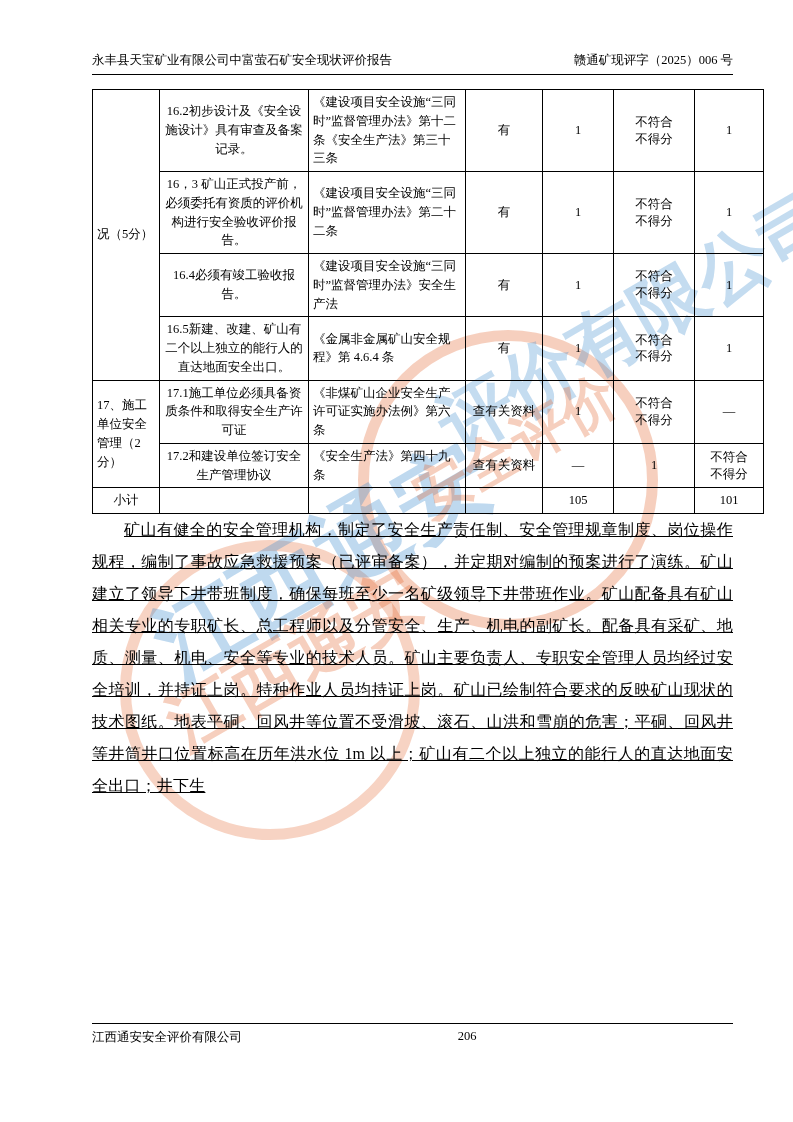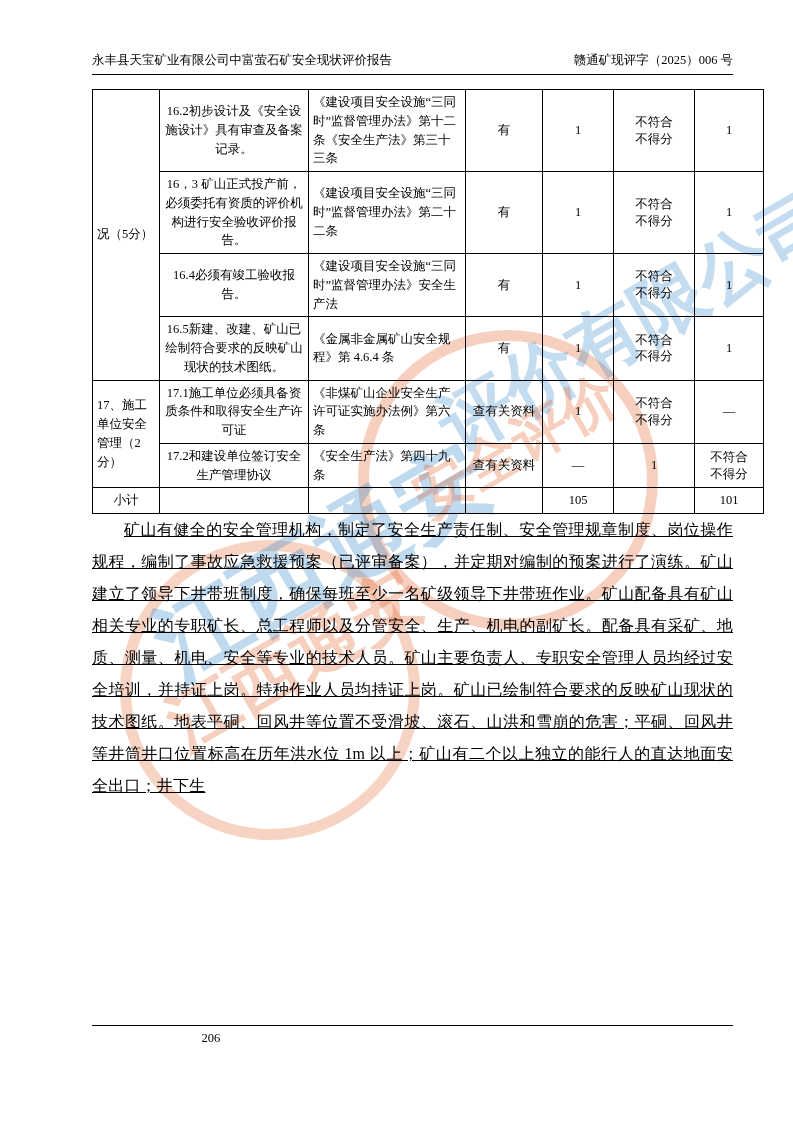--- a/index.html
+++ b/index.html
@@ -213,21 +213,21 @@
       </tr>
       <tr>
         <td class="col-b top">16.4必须有竣工验收报告。</td>
         <td class="col-c top">《建设项目安全设施“三同时”监督管理办法》安全生产法</td>
         <td class="col-d center">有</td>
         <td class="col-e center">1</td>
         <td class="col-f center stacked">不符合<br>不得分</td>
         <td class="col-g center">1</td>
       </tr>
       <tr>
-        <td class="col-b top">16.5新建、改建、矿山已绘制符合要求的反映矿山现状的技术图纸。</td>
+        <td class="col-b top">16.5新建、改建、矿山有二个以上独立的能行人的直达地面安全出口。</td>
         <td class="col-c top">《金属非金属矿山安全规程》第 4.6.4 条</td>
         <td class="col-d center">有</td>
         <td class="col-e center">1</td>
         <td class="col-f center stacked">不符合<br>不得分</td>
         <td class="col-g center">1</td>
       </tr>
       <tr>
         <td class="col-a top" rowspan="2">17、施工单位安全管理（2分）</td>
         <td class="col-b top">17.1施工单位必须具备资质条件和取得安全生产许可证</td>
         <td class="col-c top">《非煤矿山企业安全生产许可证实施办法例》第六条</td>
@@ -255,15 +255,16 @@
       </tr>
     </tbody>
   </table>
 
 
   <p class="body">矿山有健全的安全管理机构，制定了安全生产责任制、安全管理规章制度、岗位操作规程，编制了事故应急救援预案（已评审备案），并定期对编制的预案进行了演练。矿山建立了领导下井带班制度，确保每班至少一名矿级领导下井带班作业。矿山配备具有矿山相关专业的专职矿长、总工程师以及分管安全、生产、机电的副矿长。配备具有采矿、地质、测量、机电、安全等专业的技术人员。矿山主要负责人、专职安全管理人员均经过安全培训，并持证上岗。特种作业人员均持证上岗。矿山已绘制符合要求的反映矿山现状的技术图纸。地表平硐、回风井等位置不受滑坡、滚石、山洪和雪崩的危害；平硐、回风井等井筒井口位置标高在历年洪水位 1m 以上；矿山有二个以上独立的能行人的直达地面安全出口；井下生</p>
 
 </div>
 
 <div class="footer">
+  <div class="fleft">江西通安安全评价有限公司</div>
   <div class="fcenter">206</div>
   <div class="fright"></div>
 </div>
 
 </body></html>

